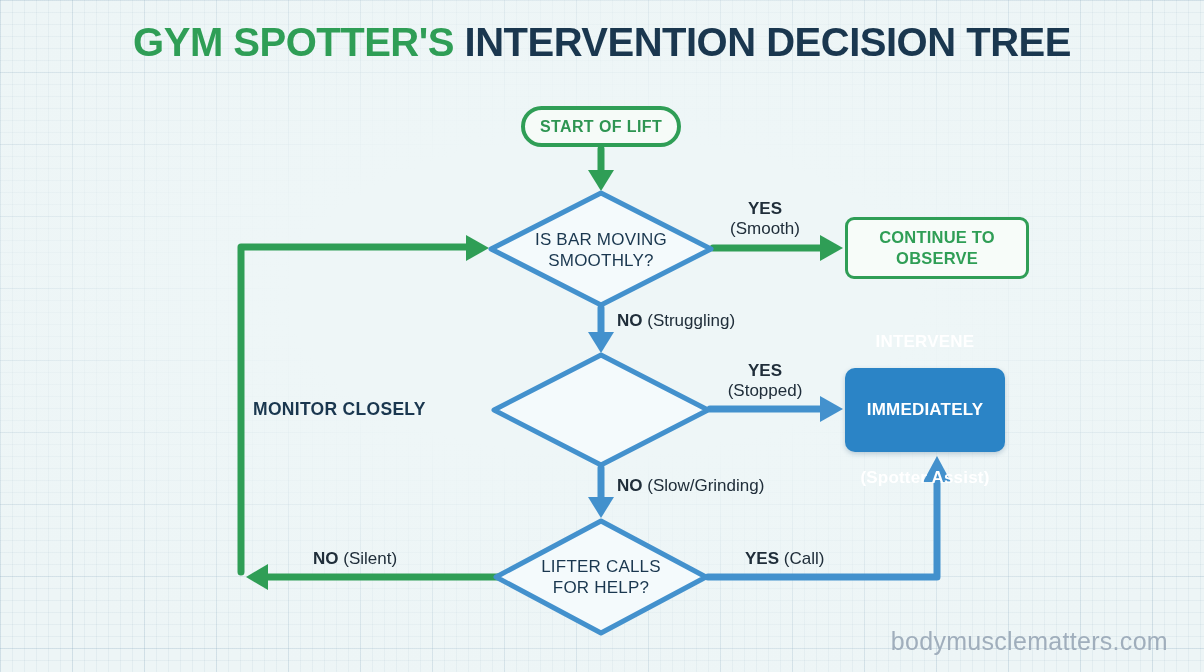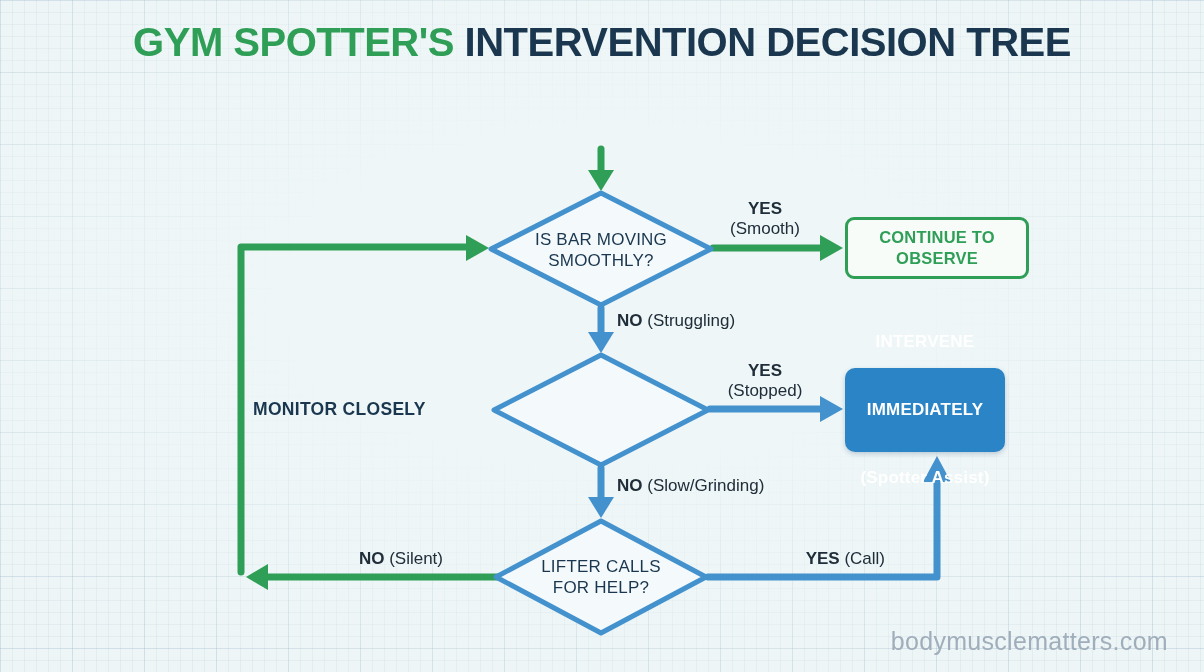--- a/index.html
+++ b/index.html
@@ -43,21 +43,21 @@
     border:3.5px solid var(--green);border-radius:9px;background:#f7fcf9;
     display:flex;flex-direction:column;align-items:center;justify-content:center;
     color:var(--green);font-weight:700;font-size:16.5px;line-height:1.3;letter-spacing:0.2px;text-align:center;}
   .box-intervene{position:absolute;left:845px;top:368px;width:160px;height:84px;box-sizing:border-box;
     border-radius:10px;background:var(--blue-fill);
     display:flex;flex-direction:column;align-items:center;justify-content:center;
     color:#ffffff;font-weight:700;font-size:17px;line-height:1.3;letter-spacing:0.2px;text-align:center;
     box-shadow:0 2px 5px rgba(30,80,120,0.25);gap:46px;}
   .edge-label{position:absolute;color:var(--text-dark);font-size:17px;white-space:nowrap;}
   .edge-label .b{font-weight:700;}
-  .edge-label.center{text-align:right;}
+  .edge-label.center{text-align:left;}
   .edge-2line{position:absolute;text-align:center;color:var(--text-dark);font-size:17px;line-height:1.2;}
   .edge-2line .b{font-weight:700;}
   .monitor-label{position:absolute;left:253px;top:399px;color:var(--navy);font-weight:700;font-size:17.5px;
     letter-spacing:0.3px;white-space:nowrap;}
   .watermark{position:absolute;right:36px;bottom:16px;color:var(--watermark);font-size:25px;letter-spacing:0.3px;}
 </style>
 </head>
 <body>
 
 <div class="stage">
@@ -89,20 +89,23 @@
     <polygon class="head-blue" points="601,518 588,497 614,497"></polygon>
 
     <polyline class="wire-blue" points="708,577 937,577 937,482"></polyline>
     <polygon class="head-blue" points="937,456 923,482 951,482"></polygon>
 
     <polygon class="diamond" points="601,193 711,249 601,305 491,249"></polygon>
     <polygon class="diamond" points="601,355 708,410 601,465 494,410"></polygon>
     <polygon class="diamond" points="601,521 706,577 601,633 496,577"></polygon>
   </svg>
 
+  <div class="pill">
+    <span>START OF LIFT</span>
+  </div>
 
   <div class="node-text" style="left:491px;top:196px;width:220px;height:108px;">
     <span>IS BAR MOVING</span>
     <span>SMOOTHLY?</span>
   </div>
   <div class="node-text" style="left:496px;top:523px;width:210px;height:108px;">
     <span>LIFTER CALLS</span>
     <span>FOR HELP?</span>
   </div>
 

